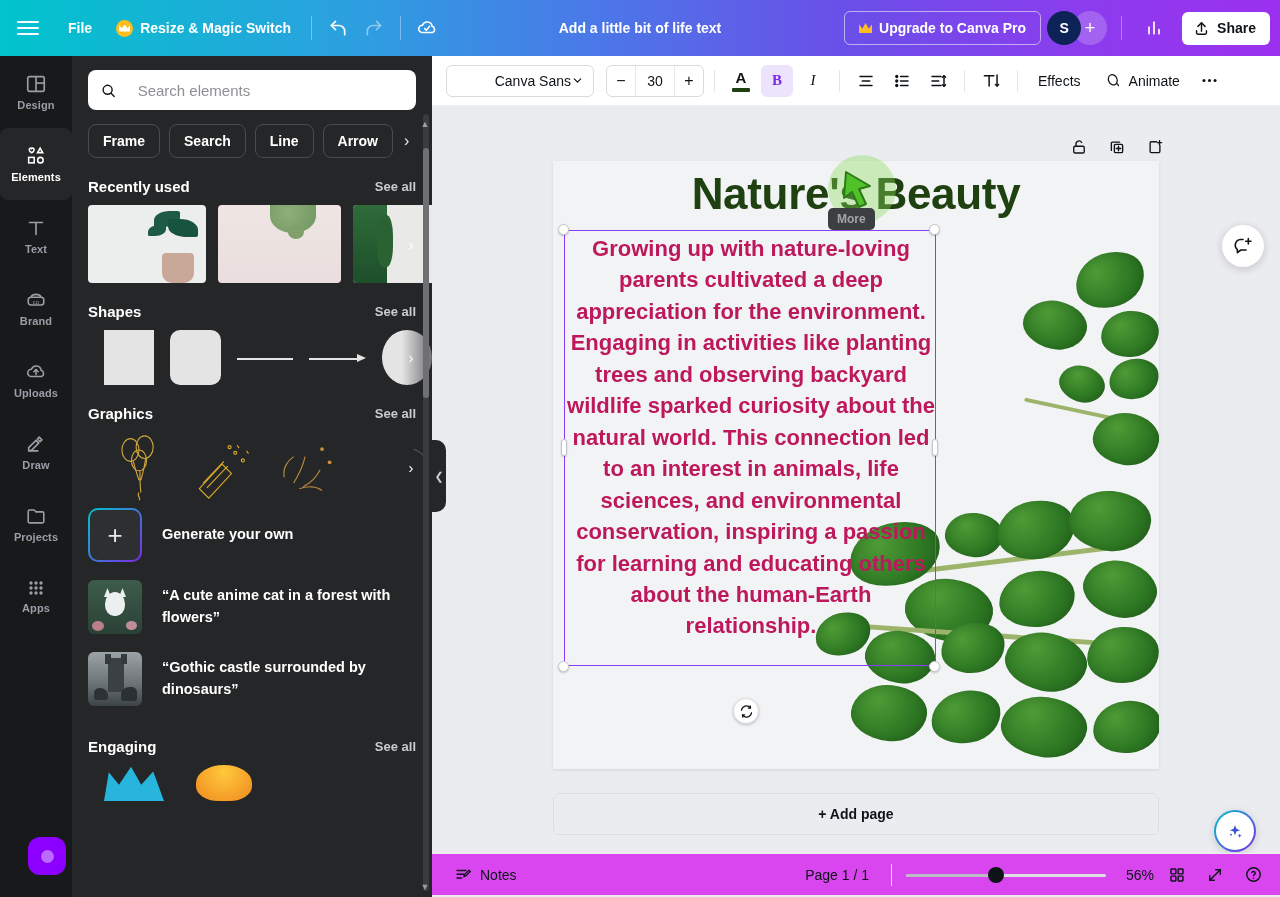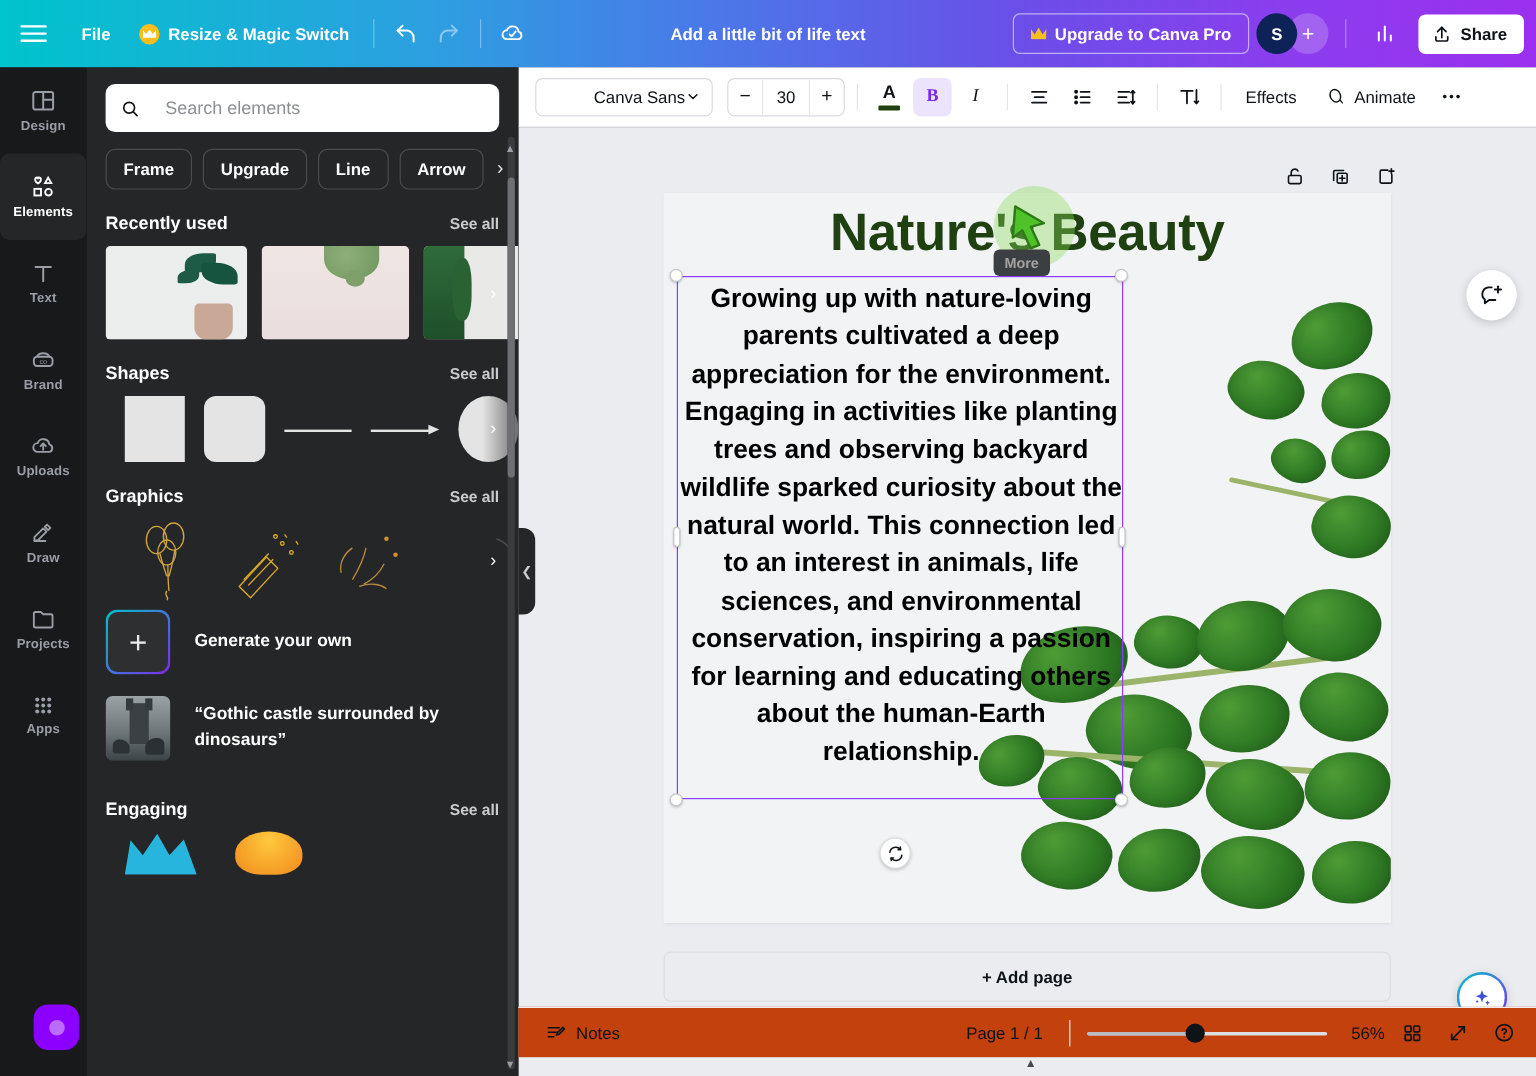--- a/index.html
+++ b/index.html
@@ -267,21 +267,21 @@
   }
   .stem { position: absolute; background: #9cb46a; border-radius: 2px; }
 
   .page-title {
     position: absolute; left: 0; right: 0; top: 8px; text-align: center;
     font-size: 44px; font-weight: bold; color: #1f4011; letter-spacing: -.3px; z-index: 3;
   }
 
   .textbox {
     position: absolute; left: 12px; top: 72px; width: 372px; z-index: 4;
-    text-align: center; font-size: 22px; line-height: 1.43; font-weight: bold; color: #000000;
+    text-align: center; font-size: 22px; line-height: 1.43; font-weight: bold; color: #be185d;
   }
   .sel-frame {
     position: absolute; left: 11px; top: 69px; width: 372px; height: 436px;
     border: 1.6px solid #8b3dff; z-index: 5; pointer-events: none;
   }
   .handle {
     position: absolute; width: 11px; height: 11px; border-radius: 50%;
     background: #fff; border: 1px solid #c4c6cc; box-shadow: 0 1px 2px rgba(0,0,0,.2);
     z-index: 6; cursor: pointer;
   }
@@ -337,22 +337,22 @@
 
   .panel-tab {
     position: absolute; left: 396px; bottom: 0; width: 62px; height: 16px;
     background: #ebecf0; border-radius: 8px 8px 0 0; z-index: 26;
     display: flex; align-items: flex-start; justify-content: center;
     color: #45484d; font-size: 10px; cursor: pointer;
   }
 
   
   .bottombar {
-    position: absolute; bottom: 16px; left: 432px; width: 848px; height: 42px;
-    background: #c2410c; display: flex; align-items: center; z-index: 50;
+    position: absolute; bottom: 2px; left: 432px; width: 848px; height: 42px;
+    background: #d946ef; display: flex; align-items: center; z-index: 50;
     border-top: 1px solid #edeef0;
   }
   .notes-btn {
     display: flex; align-items: center; gap: 8px; font-size: 14px; color: #0e1318;
     padding: 6px 10px; border-radius: 6px; cursor: pointer; margin-left: 12px;
   }
   .bb-right { position: absolute; right: 12px; display: flex; align-items: center; gap: 8px; }
   .page-count { font-size: 14px; color: #0e1318; cursor: pointer; padding: 6px 8px; border-radius: 6px; }
   .bb-div { width: 1px; height: 22px; background: #e3e5e8; margin: 0 6px; }
   .zoom-slider { width: 200px; height: 16px; position: relative; cursor: pointer; }
@@ -525,21 +525,21 @@
         <svg width="19" height="19" viewBox="0 0 24 24" fill="none" stroke="#0e1318" stroke-width="2" stroke-linecap="round">
           <circle cx="11" cy="11" r="6.5"></circle>
             <line x1="16" y1="16" x2="20.5" y2="20.5"></line>
         </svg>
         <input type="text" placeholder="Search elements" style="">
       </div>
     </div>
 
     <div class="chips">
       <div class="chip">Frame</div>
-      <div class="chip">Upgrade</div>
+      <div class="chip">Search</div>
       <div class="chip">Line</div>
       <div class="chip">Arrow</div>
       <div class="chip-next">›</div>
     </div>
 
     <div class="sec-head">
       <div class="sec-title">Recently used</div>
       <div class="see-all">See all</div>
     </div>
     <div class="row-scroller">
@@ -614,20 +614,31 @@
       </div>
       <div class="arrow-right">›</div>
     </div>
 
     <div class="aig-item">
       <div class="aig-gen"></div>
       <div class="aig-label">Generate your own</div>
     </div>
     <div class="aig-item">
       <div class="aig-thumb">
+        <div style="position:absolute;inset:0;background:linear-gradient(180deg,#3d5b4a,#2a4236);"></div>
+        <div style="position:absolute;left:17px;top:12px;width:20px;height:24px;background:#eceff0;border-radius:50% 50% 45% 45%;"></div>
+        <div style="position:absolute;left:16px;top:8px;width:7px;height:9px;background:#eceff0;clip-path:polygon(0 100%,50% 0,100% 100%);"></div>
+        <div style="position:absolute;left:31px;top:8px;width:7px;height:9px;background:#eceff0;clip-path:polygon(0 100%,50% 0,100% 100%);"></div>
+        <div style="position:absolute;left:4px;bottom:3px;width:12px;height:10px;background:#e08ea0;border-radius:50%;opacity:.8;"></div>
+        <div style="position:absolute;right:5px;bottom:4px;width:11px;height:9px;background:#e5a0b0;border-radius:50%;opacity:.8;"></div>
+      </div>
+      <div class="aig-label">“A cute anime cat in a forest with flowers”</div>
+    </div>
+    <div class="aig-item">
+      <div class="aig-thumb">
         <div style="position:absolute;inset:0;background:linear-gradient(180deg,#9ba3a7,#6b7276 60%,#3c4346);"></div>
         <div style="position:absolute;left:20px;top:6px;width:16px;height:34px;background:#3a4044;"></div>
         <div style="position:absolute;left:17px;top:2px;width:6px;height:10px;background:#343a3e;"></div>
         <div style="position:absolute;left:33px;top:2px;width:6px;height:10px;background:#343a3e;"></div>
         <div style="position:absolute;left:6px;bottom:6px;width:14px;height:12px;background:#2c3236;border-radius:40% 60% 20% 20%;"></div>
         <div style="position:absolute;right:5px;bottom:5px;width:16px;height:14px;background:#2a3033;border-radius:55% 35% 20% 20%;"></div>
       </div>
       <div class="aig-label">“Gothic castle surrounded by dinosaurs”</div>
     </div>
 

